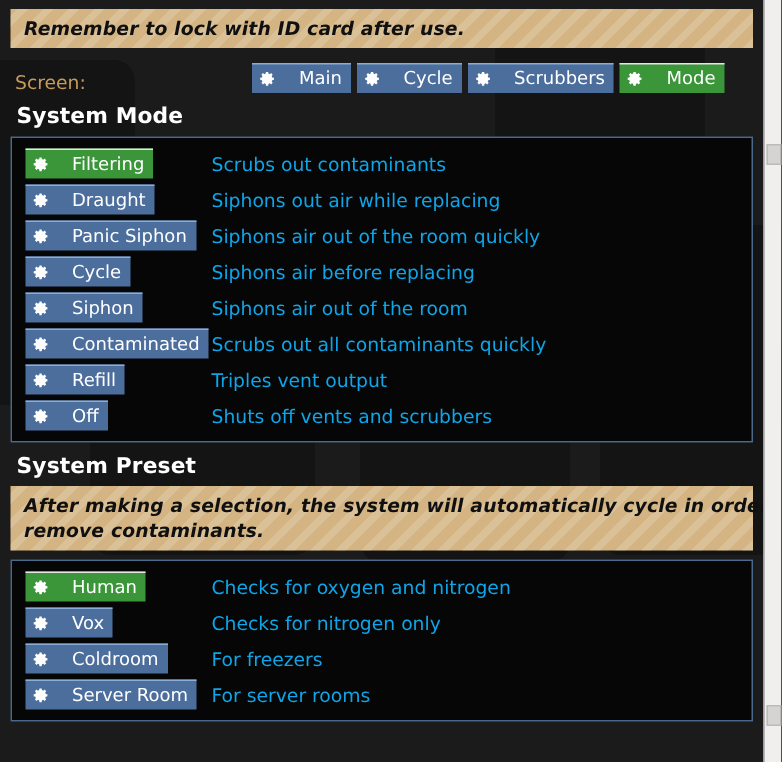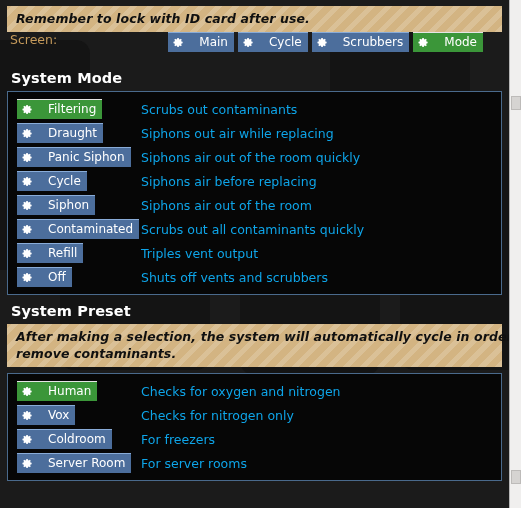--- a/index.html
+++ b/index.html
@@ -56,21 +56,21 @@
     font-size: 12.5px;
     line-height: 17px;
     padding: 4px 9px 5px 9px;
     letter-spacing: 0.1px;
   }
   .notice-line { white-space: nowrap; }
 
   
   .screen-row {
     display: flex;
-    align-items: flex-start;
+    align-items: flex-end;
     height: 30px;
     padding-left: 3px;
   }
   .screen-label {
     color: #c59a5b;
     font-size: 12.5px;
     white-space: nowrap;
   }
   .screen-buttons {
     margin-left: auto;

